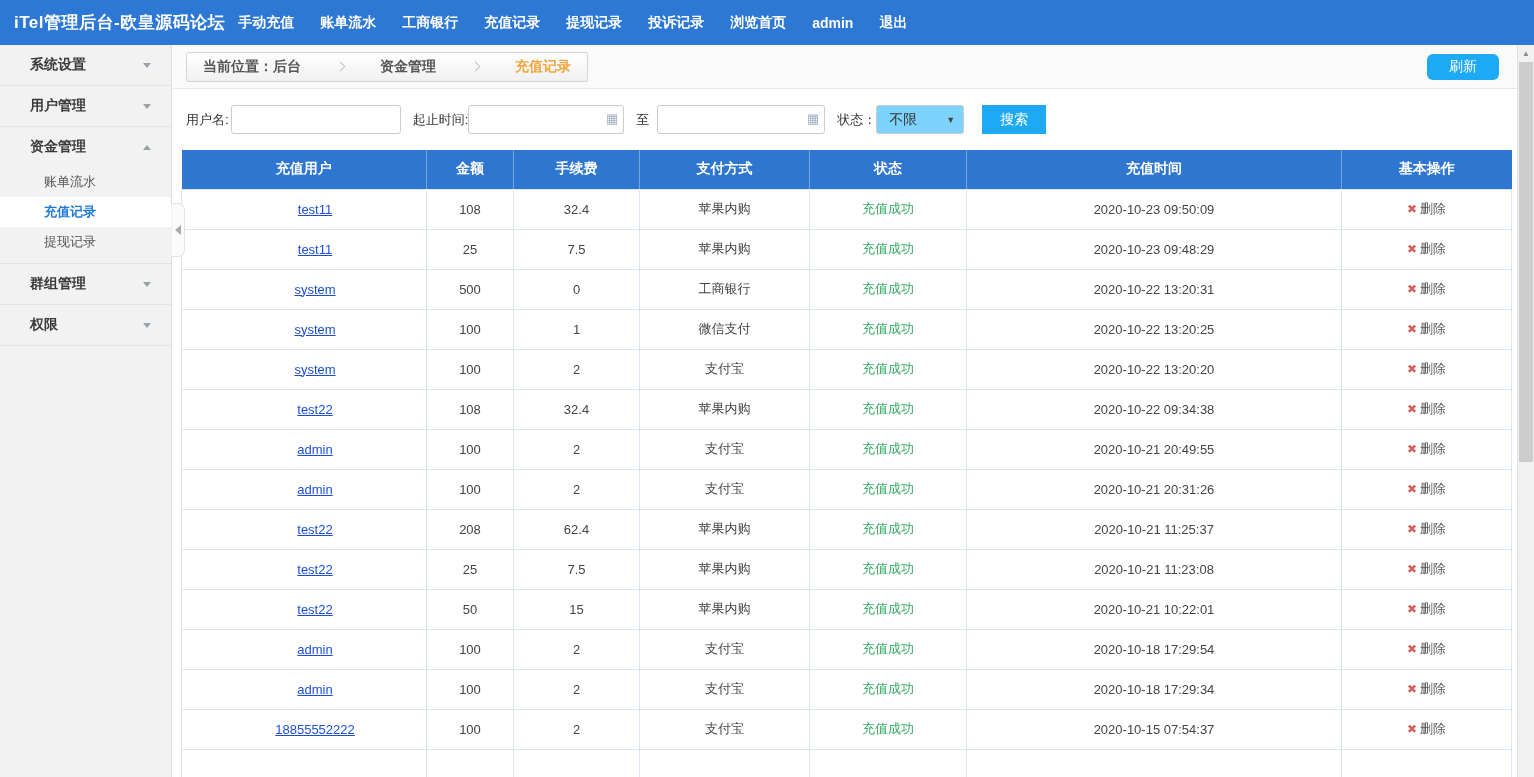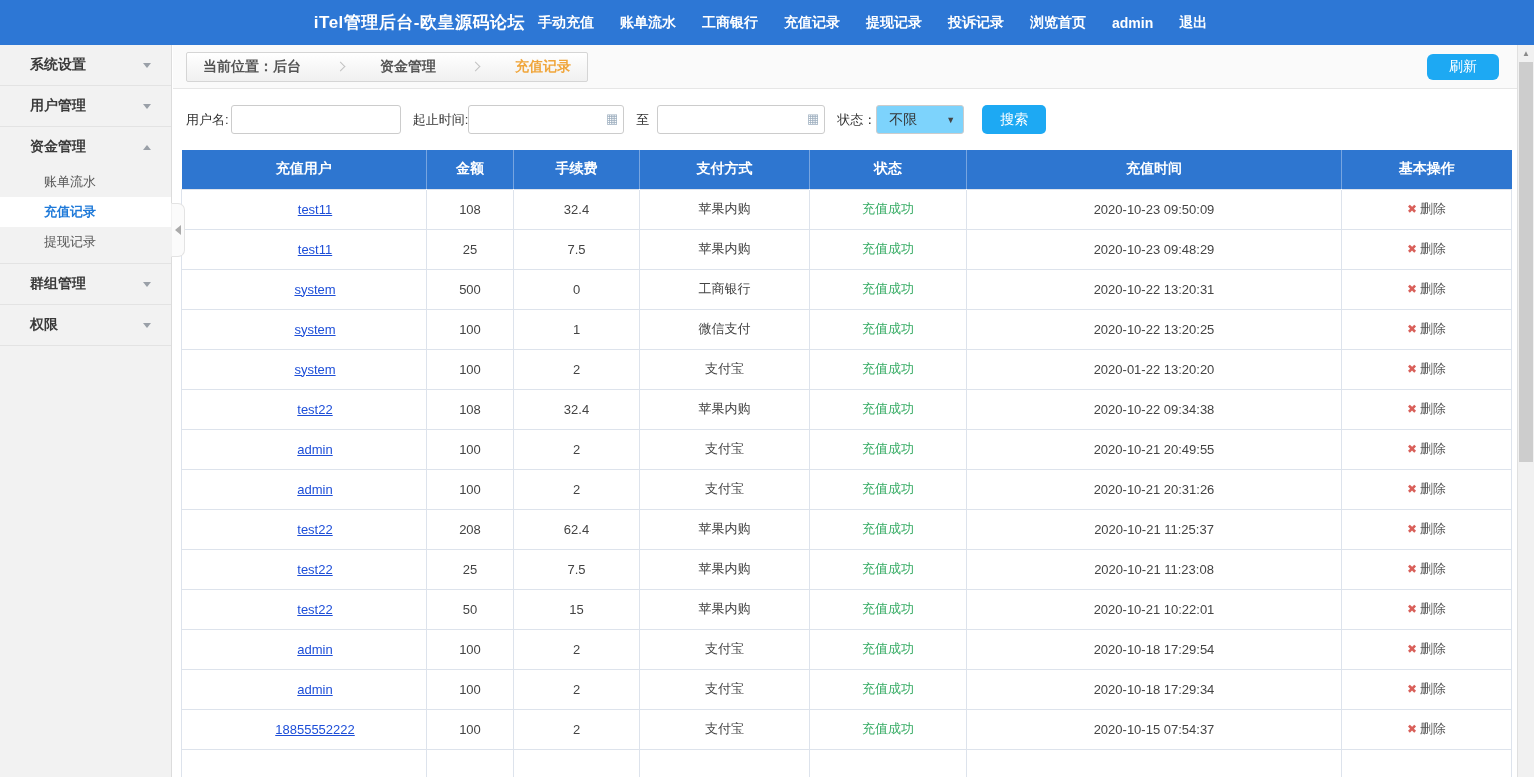--- a/index.html
+++ b/index.html
@@ -2,21 +2,21 @@
 <html><head>
 <meta charset="utf-8">
 <style>
   * { margin:0; padding:0; box-sizing:border-box; }
   html,body { width:1534px; height:777px; overflow:hidden;
     font-family:"Liberation Sans","DejaVu Sans",sans-serif; background:#fff; }
   body { position:relative; }
 
   
   .topbar { position:absolute; left:0; top:0; width:1534px; height:45px;
-    background:#2d77d5; display:flex; align-items:center; justify-content:center;
+    background:#2d77d5; display:flex; align-items:center; justify-content:flex-start;
     padding:0 14px; }
   .topbar .title { color:#fff; font-size:17px; font-weight:bold; letter-spacing:.5px; }
   .topnav { display:flex; align-items:center; }
   .topnav .nav-item { color:#fff; font-size:14px; font-weight:bold; padding:0 13px;
     cursor:pointer; white-space:nowrap; }
 
   
   .sidebar { position:absolute; left:0; top:45px; width:172px; bottom:0;
     background:#f2f2f2; border-right:1px solid #dcdcdc; }
   .side-section { border-bottom:1px solid #e3e3e3; }
@@ -60,21 +60,21 @@
   .txt-input { height:29px; border:1px solid #ccc; border-radius:3px; padding:0 8px;
     font-size:13px; font-family:inherit; outline:none; }
   .input-wrap { position:relative; display:inline-block; }
   .cal-icon { position:absolute; right:6px; top:7px; font-size:13px; color:#9fb0c0;
     line-height:1; pointer-events:auto; cursor:pointer; }
   .select-box { width:88px; height:29px; border:1px solid #ccc; border-radius:3px;
     background:#7dd3fc; display:inline-flex; align-items:center; justify-content:space-between;
     padding:0 8px 0 12px; cursor:pointer; font-size:14px; color:#333; }
   .select-box .arrow { font-size:9px; color:#444; }
   .btn-search { width:64px; height:29px; background:#1da9f3; color:#fff; border:none;
-    border-radius:5px; font-size:14px; cursor:pointer; font-family:Liberation Mono, monospace; }
+    border-radius:0; font-size:14px; cursor:pointer; font-family:Liberation Mono, monospace; }
 
   
   table.grid { border-collapse:collapse; table-layout:fixed; width:1330px; margin-left:8px; }
   .grid th { background:#2e76d0; color:#fff; font-size:14px; font-weight:bold;
     height:39px; border-right:1px solid rgba(255,255,255,.35); text-align:center; }
   .grid th:last-child { border-right:none; }
   .grid td { height:40px; border:1px solid #dde3ec; text-align:center; font-size:13px;
     color:#444; background:#fff; }
   .grid td a.userlink { color:#1d4ed8; text-decoration:underline; cursor:pointer;margin-left:22px; }
   .grid td .status-ok { color:#35ab63; }
@@ -248,21 +248,21 @@
     <td>
       <a class="del-link"><span class="del-icon">✖</span><span>删除</span></a>
     </td>
   </tr>
         <tr>
     <td><a class="userlink">system</a></td>
     <td>100</td>
     <td>2</td>
     <td>支付宝</td>
     <td><span class="status-ok">充值成功</span></td>
-    <td>2020-01-22 13:20:20</td>
+    <td>2020-10-22 13:20:20</td>
     <td>
       <a class="del-link"><span class="del-icon">✖</span><span>删除</span></a>
     </td>
   </tr>
         <tr>
     <td><a class="userlink">test22</a></td>
     <td>108</td>
     <td>32.4</td>
     <td>苹果内购</td>
     <td><span class="status-ok">充值成功</span></td>

